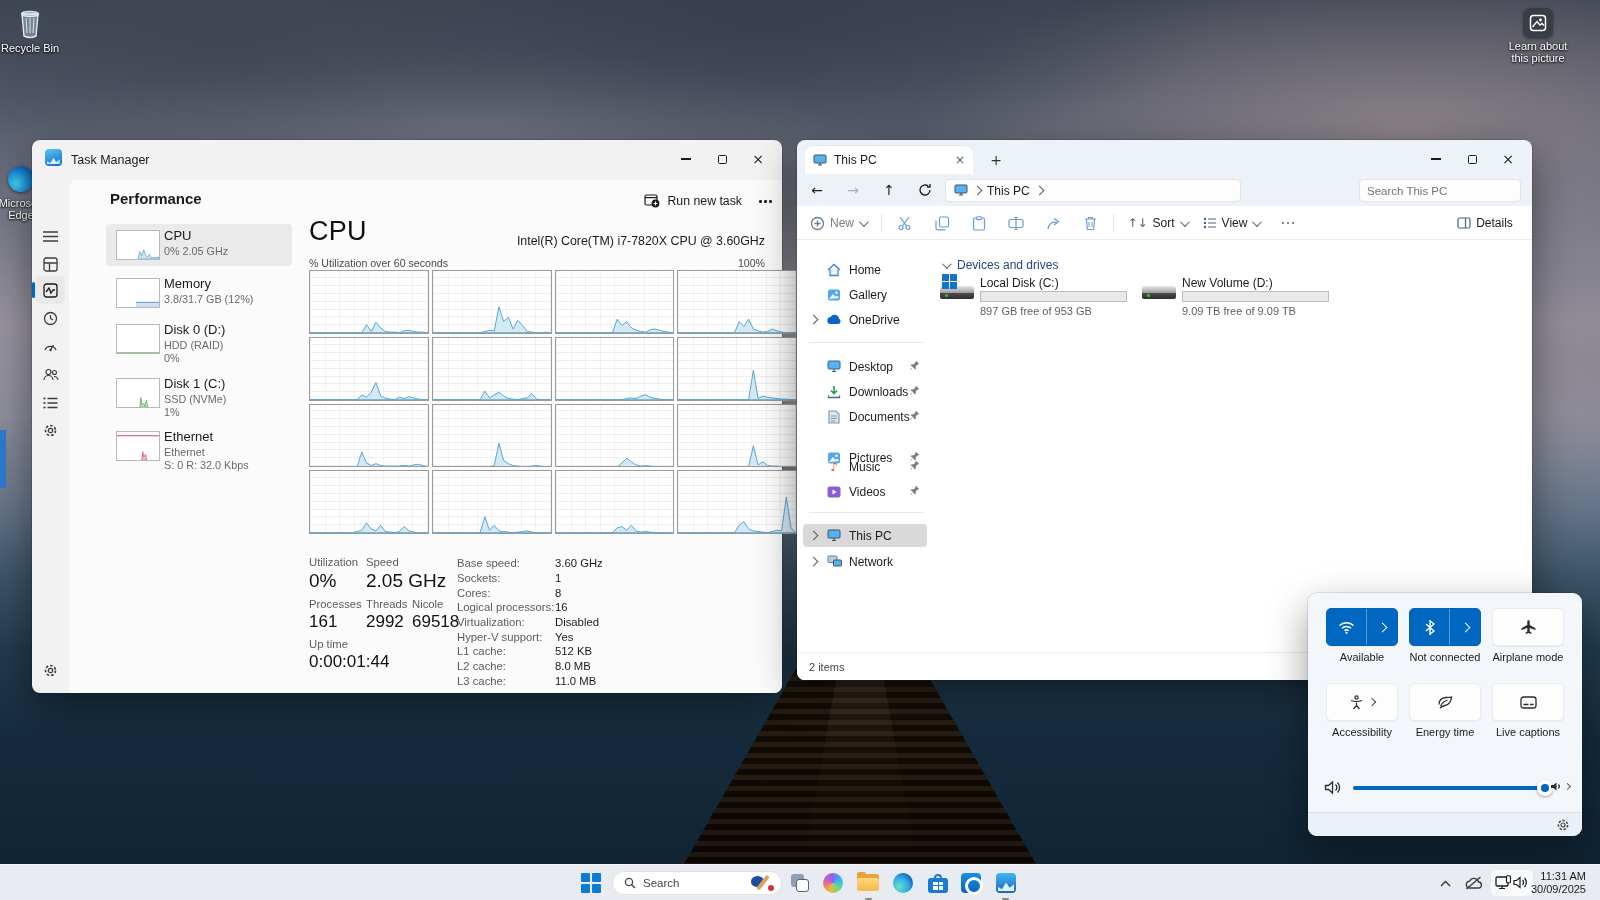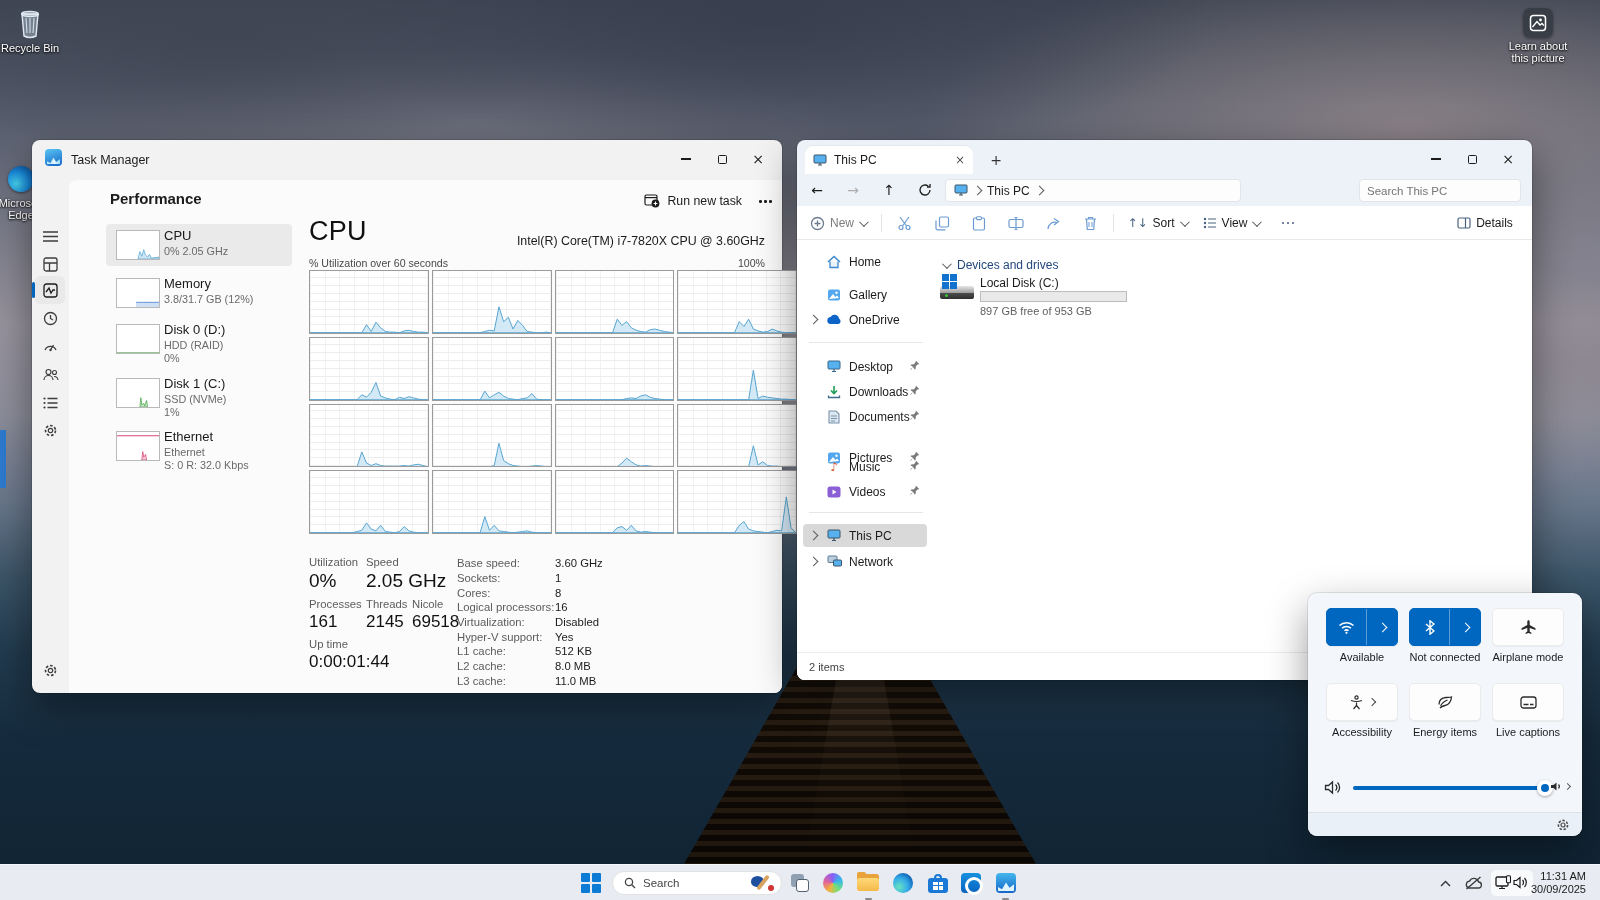--- a/index.html
+++ b/index.html
@@ -472,21 +472,21 @@
           </div>
         </div>
 
       <span class="stat-lab" style="left:240px; top:376px;">Utilization</span>
       <span class="stat-val" style="left:240px; top:390px;">0%</span>
       <span class="stat-lab" style="left:297px; top:376px;">Speed</span>
       <span class="stat-val" style="left:297px; top:390px;">2.05 GHz</span>
       <span class="stat-lab" style="left:240px; top:418px;">Processes</span>
       <span class="stat-val md" style="left:240px; top:432px;">161</span>
       <span class="stat-lab" style="left:297px; top:418px;">Threads</span>
-      <span class="stat-val md" style="left:297px; top:432px;">2145</span>
+      <span class="stat-val md" style="left:297px; top:432px;">2992</span>
       <span class="stat-lab" style="left:343px; top:418px;">Nicole</span>
       <span class="stat-val md" style="left:343px; top:432px;">69518</span>
       <span class="stat-lab" style="left:240px; top:458px;">Up time</span>
       <span class="stat-val md" style="left:240px; top:472px;">0:00:01:44</span>
 
       <div class="tm-details">
         <div class="row">
             <span class="dl">Base speed:</span>
             <span class="dv">3.60 GHz</span>
           </div>
@@ -650,21 +650,21 @@
         <div class="tbi" style="right:12px; width:70px;">
           <svg class="ic" width="14" height="12" viewBox="0 0 14 12">
               <rect x="1" y="1" width="12" height="10" rx="1.5" fill="none" stroke="#49637f" stroke-width="1.2"></rect>
               <path d="M8.5 1v10" stroke="#49637f" stroke-width="1.2"></path>
             </svg>
           <span class="lab">Details</span>
         </div>
       </div>
 
       <div class="fx-side">
-        <div class="side-item" style="top:0;">
+        <div class="side-item" style="top:8px;">
           <span class="cvslot"></span>
           <span class="fi">
               <svg class="ic" width="14" height="14" viewBox="0 0 14 14">
                 <path d="M1 7 L7 1.5 L13 7" fill="none" stroke="#3f88cc" stroke-width="1.5"></path>
                 <path d="M3 6.5V12.5h8V6.5" fill="#eaf3fc" stroke="#3f88cc" stroke-width="1.3"></path>
               </svg>
             </span>
           <span>Home</span>
         </div>
         <div class="side-item" style="top:33px;">
@@ -818,20 +818,29 @@
                 <i></i>
                 <i></i>
                 <i></i>
                 <i></i>
               </span>
           </span>
           <span class="dname">Local Disk (C:)</span>
           <span class="dbar"><span class="dfill" style="width: 6%;"></span></span>
           <span class="dfree">897 GB free of 953 GB</span>
         </div>
+        <div class="drive" style="left:212px;">
+          <span class="hdd">
+            <span class="body"></span>
+              <span class="led"></span>
+          </span>
+          <span class="dname">New Volume (D:)</span>
+          <span class="dbar"><span class="dfill" style="width: 0%;"></span></span>
+          <span class="dfree">9.09 TB free of 9.09 TB</span>
+        </div>
       </div>
 
       <div class="fx-status">
         <span>2 items</span>
       </div>
     </div>
   </div>
 
   <div id="qs">
     <div class="qs-tile on split" style="left:18px; top:15px;">
@@ -880,21 +889,21 @@
     <div class="qs-lab" style="left:9px; top:133px;">Accessibility</div>
 
     <div class="qs-tile" style="left:101px; top:90px;">
       <span>
         <svg class="ic" width="16" height="15" viewBox="0 0 16 15">
             <path d="M2 9.5 Q2 3 9 2.5 Q14 2.2 14.5 2 Q14 9 8 10.5 Q4.5 11.3 3 13" fill="none" stroke="#2b2b2b" stroke-width="1.3"></path>
             <path d="M3.5 11 Q6 6.5 10.5 5" fill="none" stroke="#2b2b2b" stroke-width="1.1"></path>
           </svg>
       </span>
     </div>
-    <div class="qs-lab" style="left:92px; top:133px;">Energy items</div>
+    <div class="qs-lab" style="left:92px; top:133px;">Energy time</div>
 
     <div class="qs-tile" style="left:184px; top:90px;">
       <span>
         <svg class="ic" width="17" height="13" viewBox="0 0 17 13">
             <rect x="1" y="1" width="15" height="11" rx="2.5" fill="none" stroke="#2b2b2b" stroke-width="1.3"></rect>
             <path d="M3.5 8.5h5M10 8.5h3.5" stroke="#2b2b2b" stroke-width="1.4"></path>
           </svg>
       </span>
     </div>
     <div class="qs-lab" style="left:175px; top:133px;">Live captions</div>

